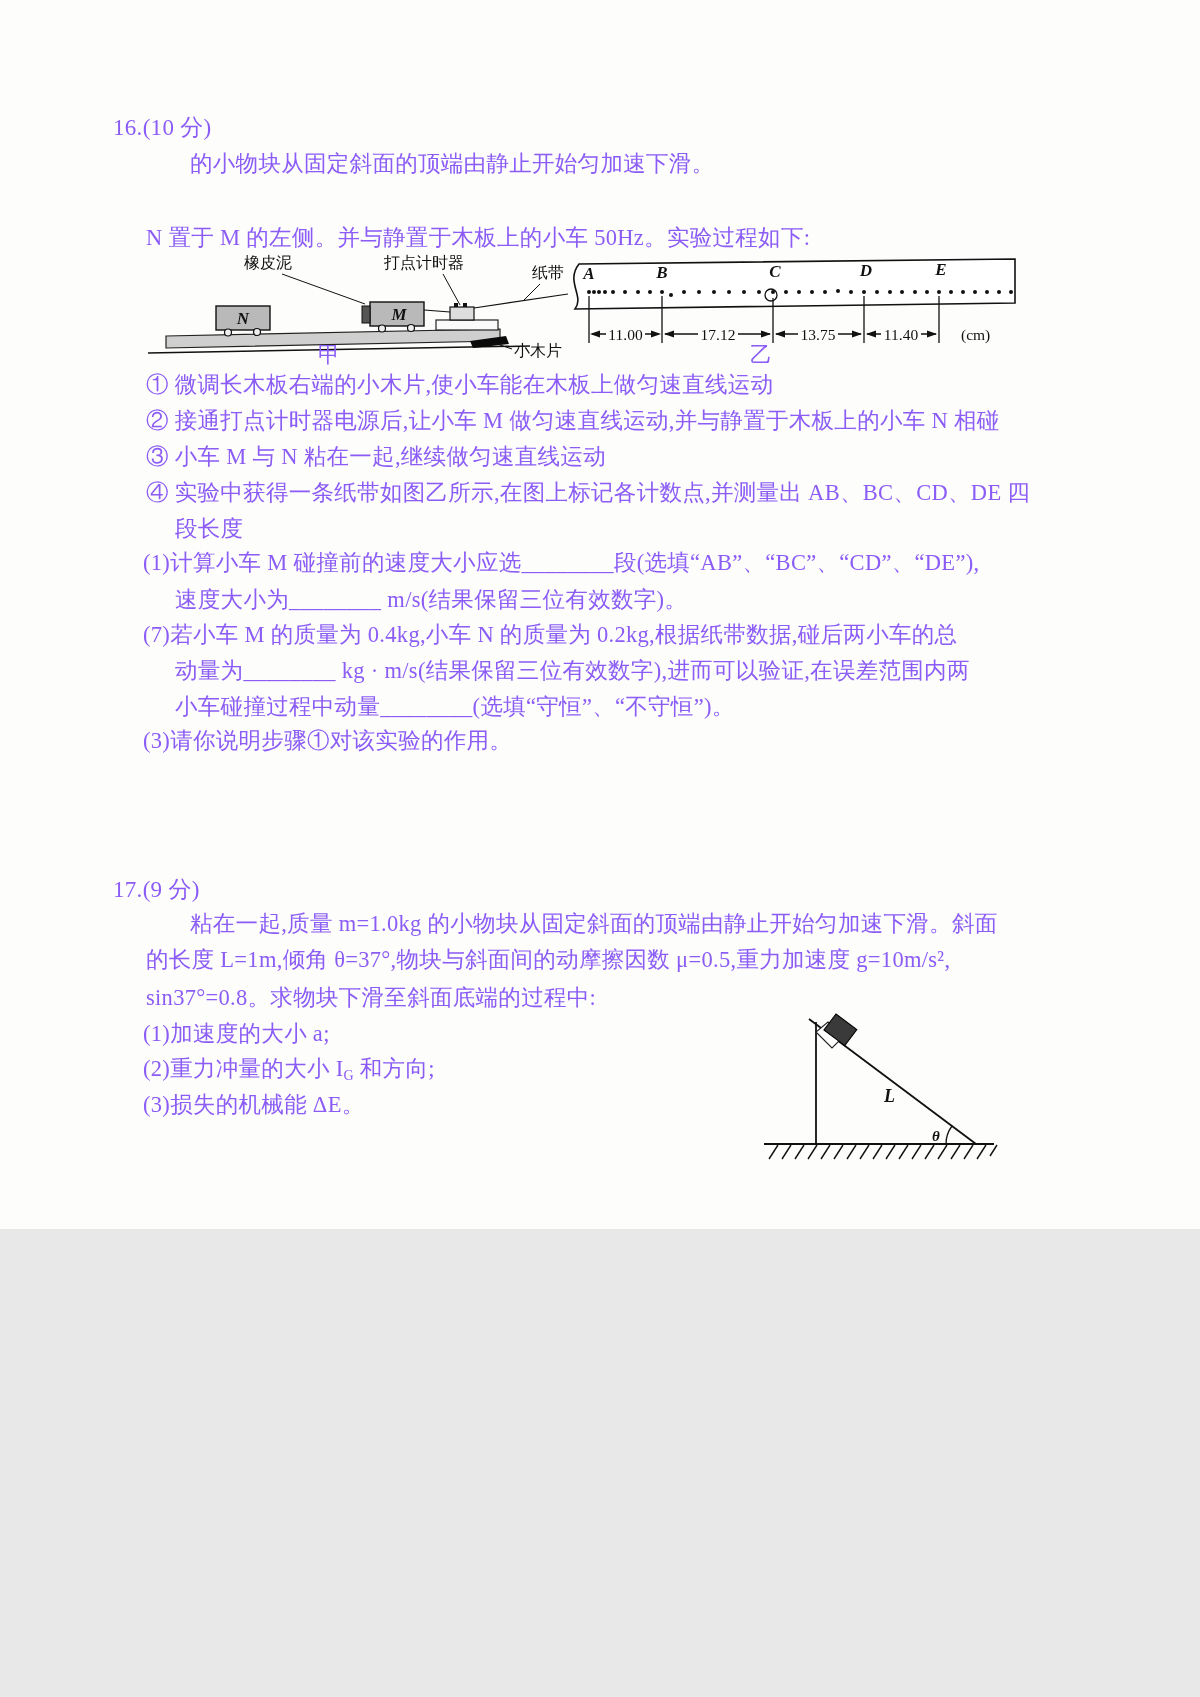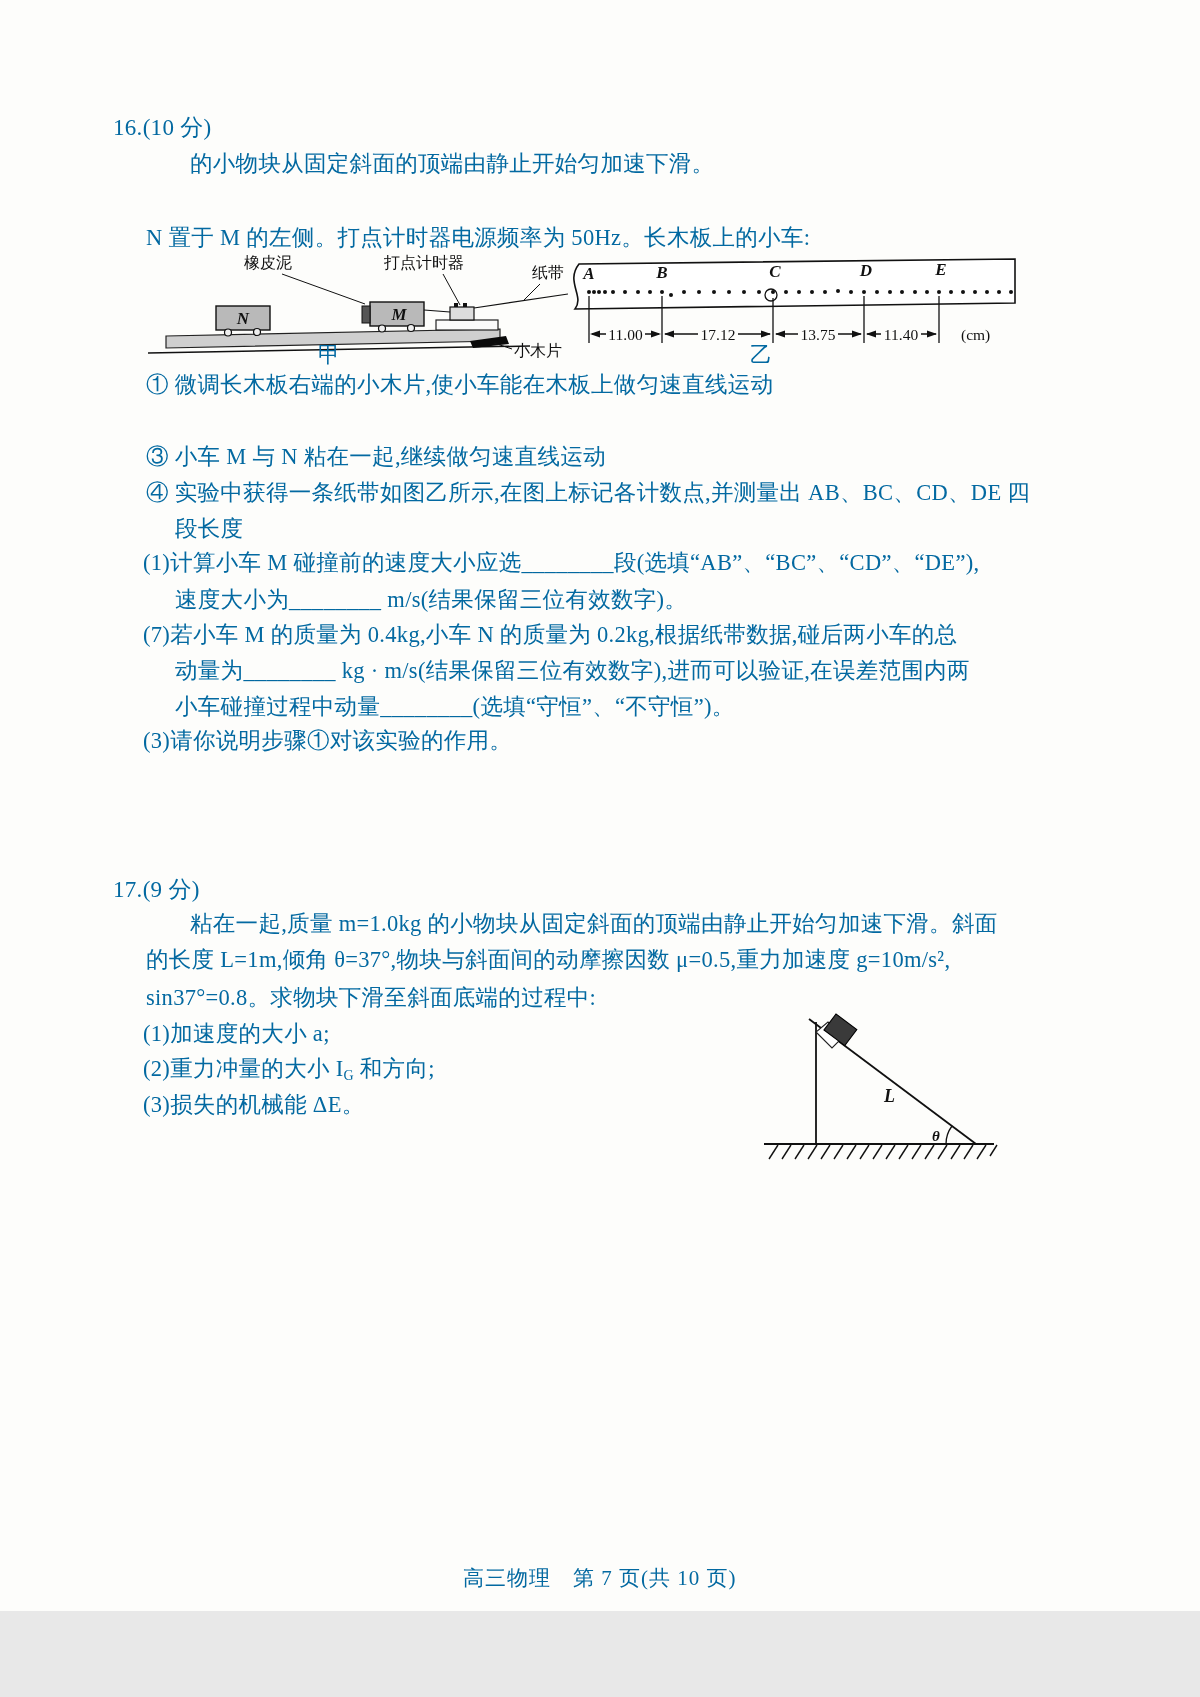--- a/index.html
+++ b/index.html
@@ -1,22 +1,22 @@
 <!DOCTYPE html>
 <html><head>
 <meta charset="utf-8">
 <style>
   html,body{margin:0;padding:0;background:#e8e8e8;}
   .page{
     position:relative;
-    width:1200px;height:1611px;
+    width:1200px;height:1229px;
     margin:0 auto;
     background:#fdfdfb;
     font-family:"Liberation Serif","DejaVu Serif",serif;
-    color:#0369a1;
+    color:#8b5cf6;
     overflow:hidden;
   }
   .line{
     position:absolute;
     white-space:nowrap;
     font-size:22.5px;
     letter-spacing:.3px;
     line-height:1;
   }
   .qnum{font-size:23px;}
@@ -37,21 +37,21 @@
   .fnum{font-size:15.5px;}
   sub.gsub{font-size:14px;vertical-align:-4px;}
 </style>
 </head>
 <body>
 
 <div class="page">
 
   <div class="line qnum" style="left:113px;top:116px">16.(10 分)</div>
   <div class="line" style="left:190px;top:153px">的小物块从固定斜面的顶端由静止开始匀加速下滑。</div>
-  <div class="line" style="left:146px;top:227px">N 置于 M 的左侧。打点计时器电源频率为 50Hz。长木板上的小车:</div>
+  <div class="line" style="left:146px;top:227px">N 置于 M 的左侧。并与静置于木板上的小车 50Hz。实验过程如下:</div>
 
   <svg class="fig" style="left:148px;top:250px" width="420" height="112" viewBox="0 0 420 112">
 
     <line x1="0" y1="103" x2="382" y2="96" stroke="#111" stroke-width="1.5"></line>
 
     <polygon points="18,86 352,79 352,91 18,98" fill="#cfcfcf" stroke="#222" stroke-width="1.2"></polygon>
 
     <polygon points="322,91 358,86 361,94 325,98" fill="#0a0a0a"></polygon>
 
     <g>
@@ -174,20 +174,21 @@
     <text x="153" y="91.5" text-anchor="middle" class="fnum">17.12</text>
     <text x="253" y="91.5" text-anchor="middle" class="fnum">13.75</text>
     <text x="336" y="91.5" text-anchor="middle" class="fnum">11.40</text>
     <text x="396" y="92" class="fnum">(cm)</text>
   </svg>
 
   <div class="caption" style="left:318px;top:340px">甲</div>
   <div class="caption" style="left:750px;top:340px">乙</div>
 
   <div class="line" style="left:146px;top:374px">① 微调长木板右端的小木片,使小车能在木板上做匀速直线运动</div>
+  <div class="line" style="left:146px;top:410px">② 接通打点计时器电源后,让小车 M 做匀速直线运动,并与静置于木板上的小车 N 相碰</div>
   <div class="line" style="left:146px;top:446px">③ 小车 M 与 N 粘在一起,继续做匀速直线运动</div>
   <div class="line" style="left:146px;top:482px">④ 实验中获得一条纸带如图乙所示,在图上标记各计数点,并测量出 AB、BC、CD、DE 四</div>
   <div class="line" style="left:175px;top:518px">段长度</div>
 
   <div class="line" style="left:143px;top:552px">(1)计算小车 M 碰撞前的速度大小应选________段(选填“AB”、“BC”、“CD”、“DE”),</div>
   <div class="line" style="left:175px;top:589px">速度大小为________ m/s(结果保留三位有效数字)。</div>
   <div class="line" style="left:143px;top:624px">(7)若小车 M 的质量为 0.4kg,小车 N 的质量为 0.2kg,根据纸带数据,碰后两小车的总</div>
   <div class="line" style="left:175px;top:660px">动量为________ kg · m/s(结果保留三位有效数字),进而可以验证,在误差范围内两</div>
   <div class="line" style="left:175px;top:696px">小车碰撞过程中动量________(选填“守恒”、“不守恒”)。</div>
   <div class="line" style="left:143px;top:730px">(3)请你说明步骤①对该实验的作用。</div>

